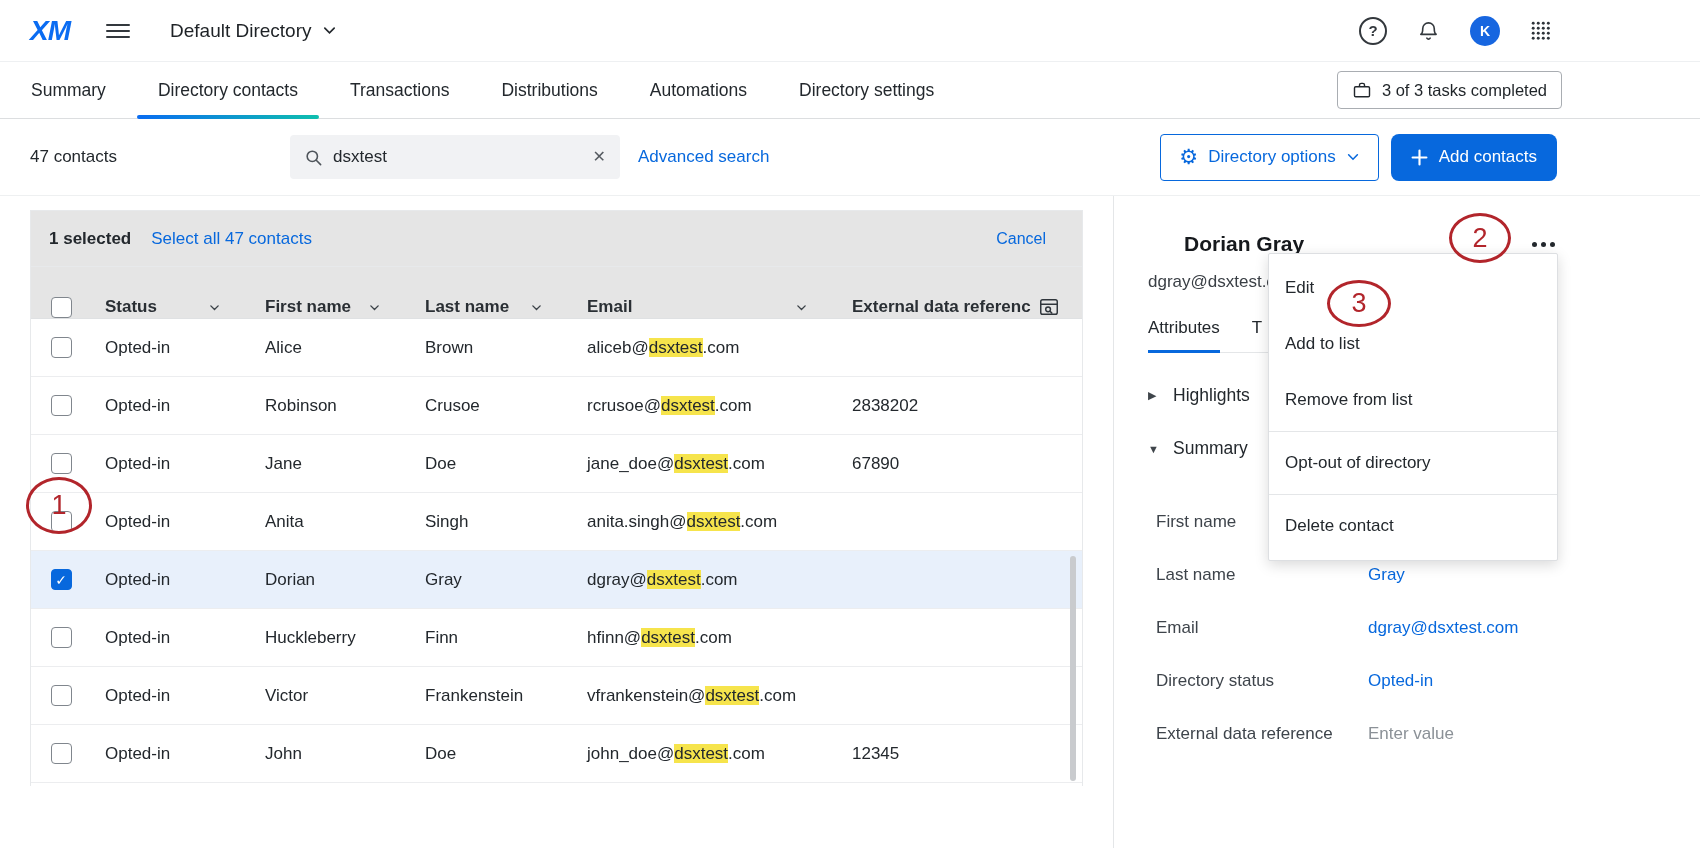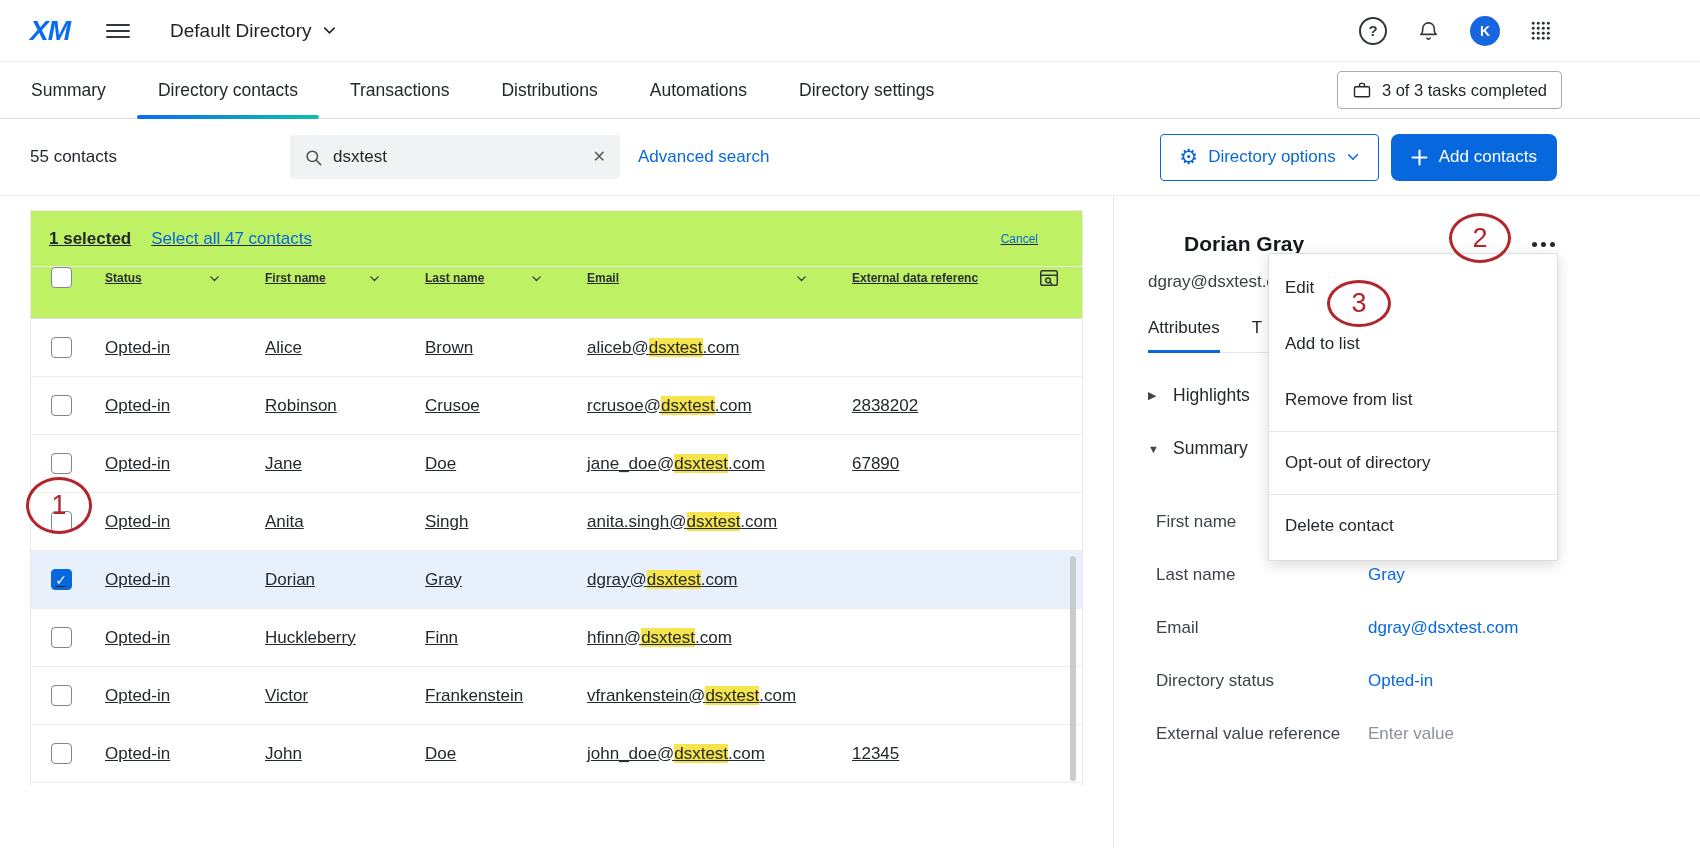--- a/index.html
+++ b/index.html
@@ -35,29 +35,29 @@
   .search-clear { color:#565b61; font-size:16px; cursor:pointer; line-height:1; }
   .adv-link { margin-left:18px; color:#0768dd; font-size:17px; cursor:pointer; }
   .toolbar-spacer { flex:1; }
   .btn-outline { height:47px; border:1px solid #0768dd; color:#0768dd; background:#fff; border-radius:4px; padding:0 18px; display:flex; align-items:center; gap:10px; font-size:17px; cursor:pointer; margin-right:12px; white-space:nowrap; }
   .gear-glyph { font-family:"DejaVu Sans", sans-serif; font-size:21px; line-height:1; }
   .btn-primary { height:47px; background:#0768dd; color:#fff; border:none; border-radius:8px; padding:0 20px; display:flex; align-items:center; gap:11px; font-size:17px; cursor:pointer; white-space:nowrap; }
 
   
   .content { display:flex; height:652px; position:relative; }
   .left-pane { width:1113px; padding:14px 30px 0 30px; }
-  .card { border:1px solid #e7e9eb; height:576px; background:#bef264;text-decoration:underline; }
+  .card { border:1px solid #e7e9eb; height:576px; background:#e5e5e5; }
 
   .selection-bar { height:56px; display:flex; align-items:center; padding:0 18px; border-bottom:1px solid #e7e9eb; }
   .sel-count { font-weight:bold; font-size:17px; }
   .sel-link { margin-left:20px; color:#0768dd; font-size:17px; cursor:pointer; }
   .sel-spacer { flex:1; }
-  .cancel-link { color:#0768dd; font-size:12px; margin-right:26px; cursor:pointer; }
-
-  .thead { height:52px; display:flex; align-items:flex-start; border-bottom:1px solid #dfe1e3; font-size:12px; font-weight:600; color:#2a2f34; }
+  .cancel-link { color:#0768dd; font-size:16px; margin-right:18px; cursor:pointer; }
+
+  .thead { height:52px; display:flex; align-items:flex-end; border-bottom:1px solid #dfe1e3; font-size:17px; font-weight:600; color:#2a2f34; }
   .th { display:flex; align-items:center; justify-content:space-between; cursor:pointer; }
   .th .chev { color:#3c4248; margin-right:30px; flex:none; }
   .col-cb { width:60px; display:flex; justify-content:center; align-items:center; flex:none; }
   .col-status { width:160px; padding-left:14px; flex:none; }
   .col-first { width:160px; padding-left:14px; flex:none; }
   .col-last { width:162px; padding-left:14px; flex:none; }
   .col-email { width:265px; padding-left:14px; flex:none; }
   .col-ext { flex:1; padding-left:14px; display:flex; align-items:center; justify-content:space-between; }
   .preview-icon { margin-right:22px; cursor:pointer; flex:none; }
 
@@ -161,21 +161,21 @@
   <div class="tasks-badge">
     <svg width="20" height="20" viewBox="0 0 24 24" fill="none" stroke="#23282d" stroke-width="1.7" stroke-linejoin="round">
         <rect x="3" y="8" width="18" height="12" rx="1.5"></rect>
         <path d="M9 8V6a2 2 0 0 1 2-2h2a2 2 0 0 1 2 2v2"></path>
       </svg>
     <span>3 of 3 tasks completed</span>
   </div>
 </div>
 
 <div class="toolbar">
-  <div class="contacts-count">55 contacts</div>
+  <div class="contacts-count">47 contacts</div>
   <div class="searchbox">
     <svg width="19" height="19" viewBox="0 0 24 24" fill="none" stroke="#4f555b" stroke-width="2" stroke-linecap="round">
         <circle cx="10.5" cy="10.5" r="6.5"></circle>
         <path d="M15.5 15.5L21 21"></path>
       </svg>
     <input type="text" value="dsxtest" style="">
     <span class="search-clear">✕</span>
   </div>
   <span class="adv-link">Advanced search</span>
   <div class="toolbar-spacer"></div>
@@ -368,21 +368,21 @@
         </div>
         <div class="pfield">
           <div class="flabel">Email</div>
           <div class="val-link">dgray@dsxtest.com</div>
         </div>
         <div class="pfield">
           <div class="flabel">Directory status</div>
           <div class="val-link">Opted-in</div>
         </div>
         <div class="pfield">
-          <div class="flabel">External value reference</div>
+          <div class="flabel">External data reference</div>
           <div class="val-placeholder">Enter value</div>
         </div>
       </div>
 
     <div class="context-menu">
         <div class="menu-item">Edit</div>
         <div class="menu-item">Add to list</div>
         <div class="menu-item">Remove from list</div>
         <div class="menu-divider"></div>
         <div class="menu-item">Opt-out of directory</div>

